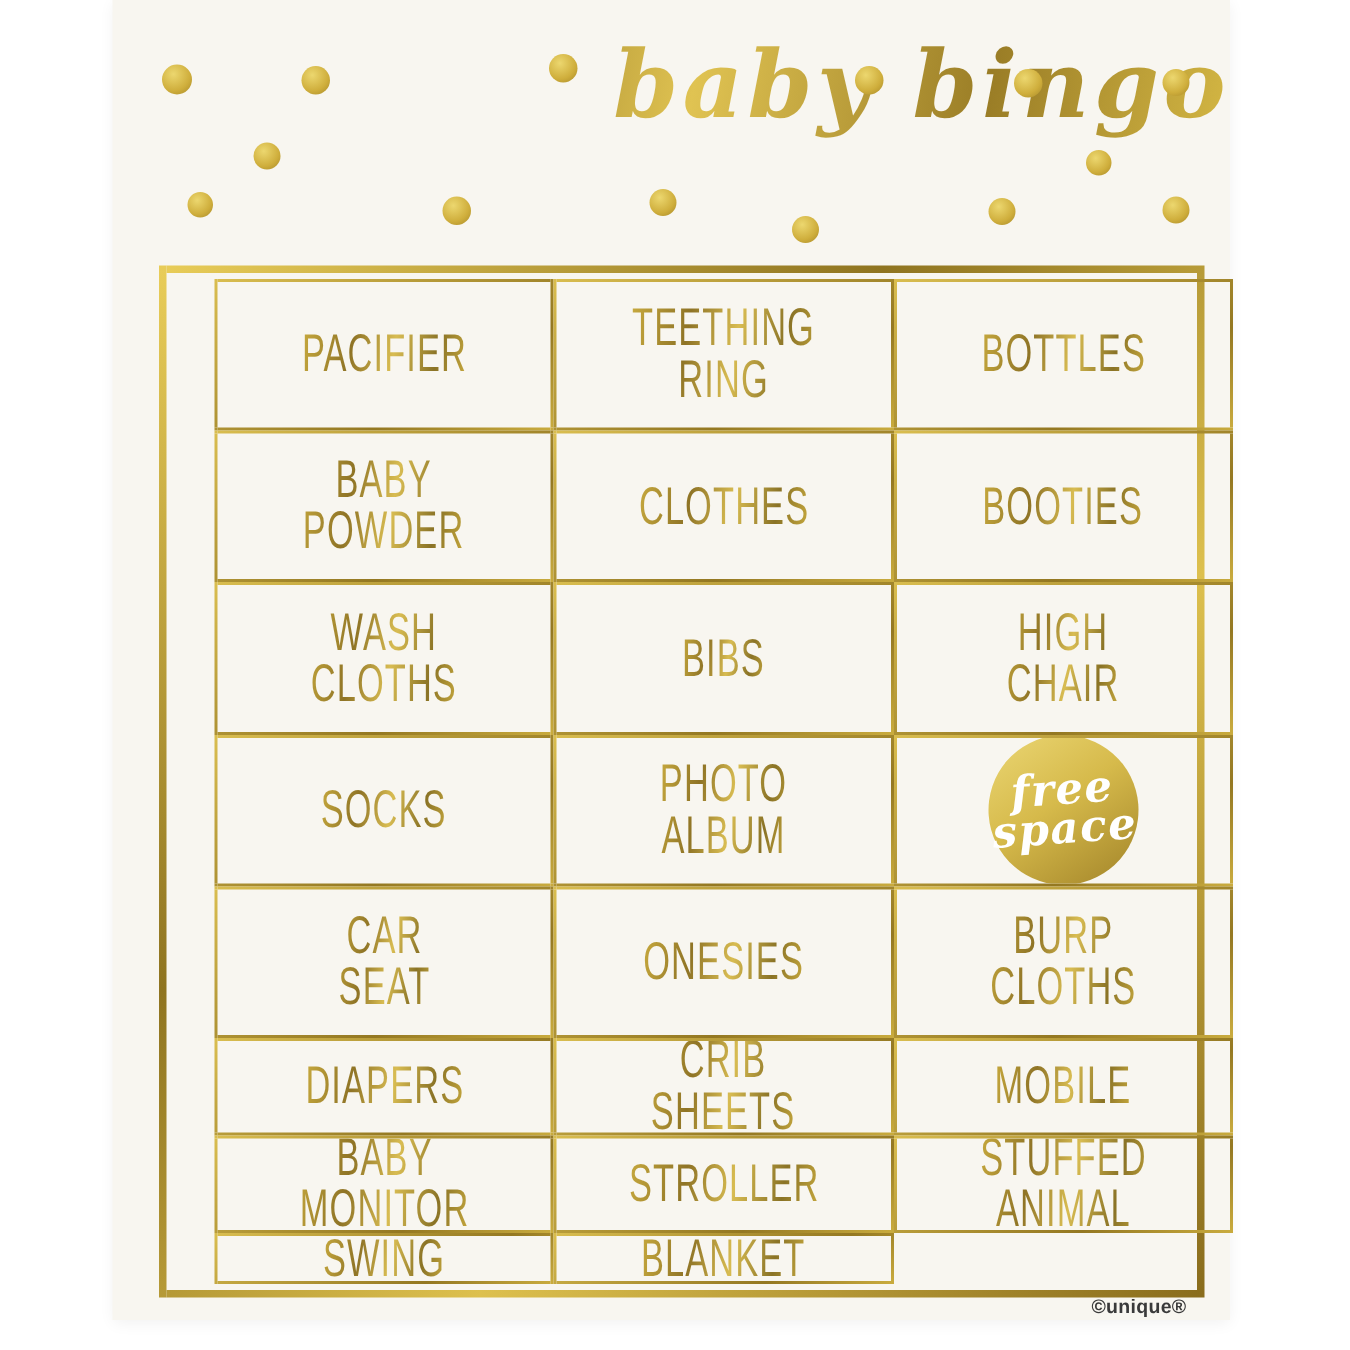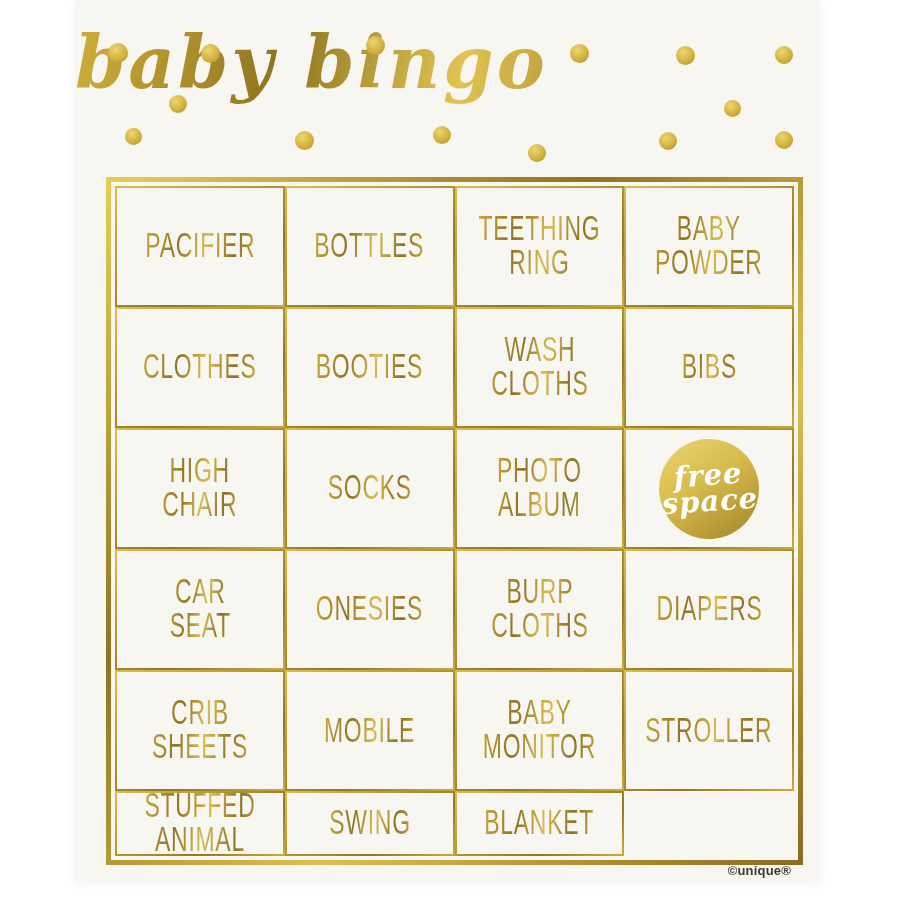--- a/index.html
+++ b/index.html
@@ -11,35 +11,35 @@
     position:absolute;left:75px;top:0;width:745px;height:880px;
     background:#f8f6f0;box-shadow:0 2px 10px rgba(0,0,0,.06);
   }
   .dots-layer{position:absolute;left:0;top:0;width:900px;height:900px;pointer-events:none;}
   .dot{
     position:absolute;border-radius:50%;
     background:radial-gradient(circle at 38% 32%,#ecd76f,#cfae3c 60%,#ab8c2a 95%);
   }
   .title{
     position:absolute;left:0;top:18px;width:745px;margin:0;
-    text-align:left;
+    text-align:right;
     font-family:"DejaVu Serif",serif;font-style:italic;font-weight:bold;
-    font-size:72px;letter-spacing:3px;line-height:1.25;
+    font-size:62px;letter-spacing:3px;line-height:1.25;
     background:linear-gradient(100deg,#cfae3a 0%,#8f7420 28%,#e0c352 52%,#9a7d26 78%,#d4b744 100%);
     -webkit-background-clip:text;background-clip:text;color:transparent;
   }
   .grid-frame{
     position:absolute;left:31px;top:177px;width:679px;height:670px;
     box-sizing:content-box;padding:4px;
     border:5px solid #a8892c;
     border-image:linear-gradient(135deg,#e8cc58,#8f7420 35%,#ddc04e 65%,#8a6d1d 100%) 1;
   }
   .grid{
     display:grid;width:100%;height:100%;
-    grid-template-columns:repeat(4,1fr);grid-template-rows:repeat(5,1fr);
+    grid-template-columns:repeat(3,1fr);grid-template-rows:repeat(5,1fr);margin-left:28px;
   }
   .cell{
     border:2px solid #ad8f2d;
     border-image:linear-gradient(150deg,#d9bd4f,#947822 70%,#c9ab3e) 1;
     display:flex;align-items:center;justify-content:center;overflow:hidden;
   }
   .cell-label{
     display:inline-block;white-space:pre-line;text-align:center;
     font-size:31px;line-height:.98;letter-spacing:1px;font-weight:400;
     transform:scale(.74,1.14);
@@ -65,25 +65,25 @@
 <body>
 
 <div class="card">
   <h1 class="title">baby bingo</h1>
   <div class="grid-frame">
     <div class="grid">
         <div class="cell">
           <span class="cell-label">PACIFIER</span>
         </div>
         <div class="cell">
-          <span class="cell-label">BOTTLES</span>
+          <span class="cell-label">TEETHING
+RING</span>
         </div>
         <div class="cell">
-          <span class="cell-label">TEETHING
-RING</span>
+          <span class="cell-label">BOTTLES</span>
         </div>
         <div class="cell">
           <span class="cell-label">BABY
 POWDER</span>
         </div>
         <div class="cell">
           <span class="cell-label">CLOTHES</span>
         </div>
         <div class="cell">
           <span class="cell-label">BOOTIES</span>

